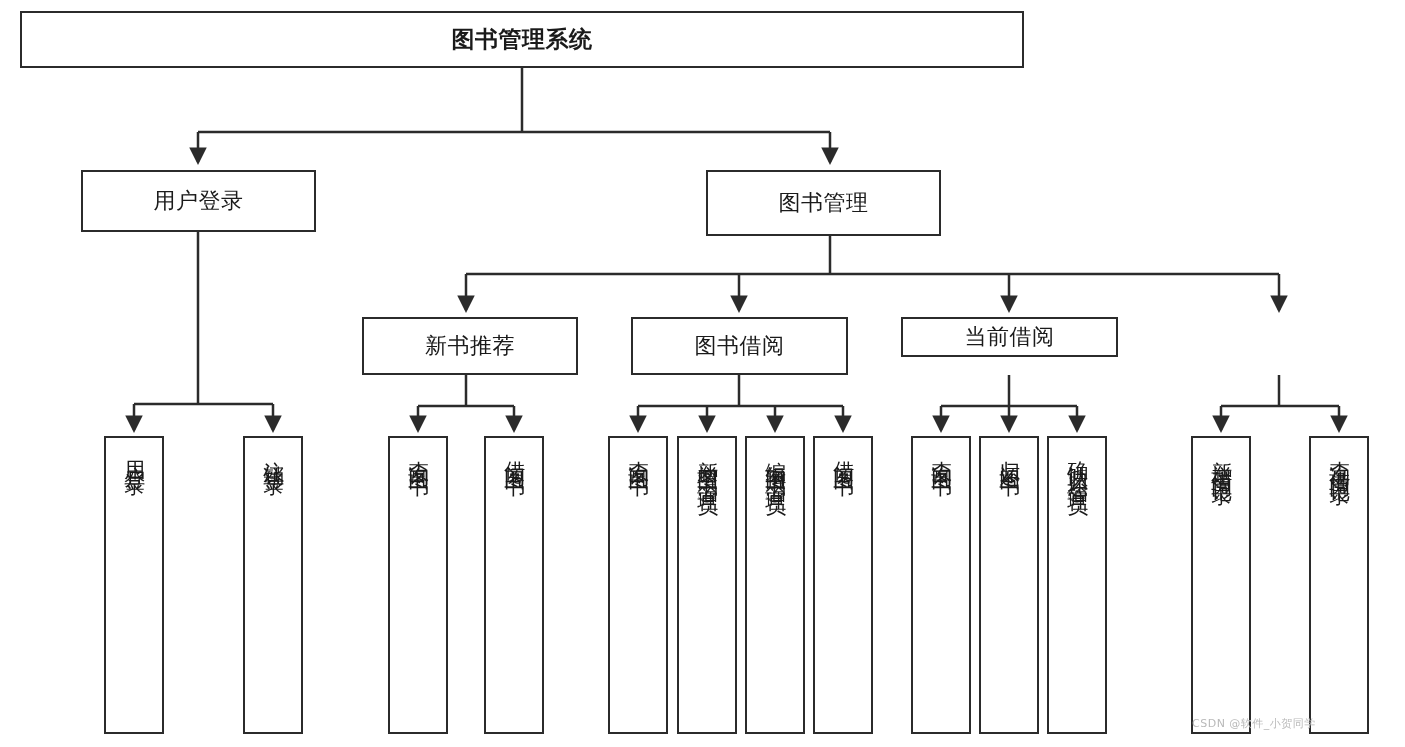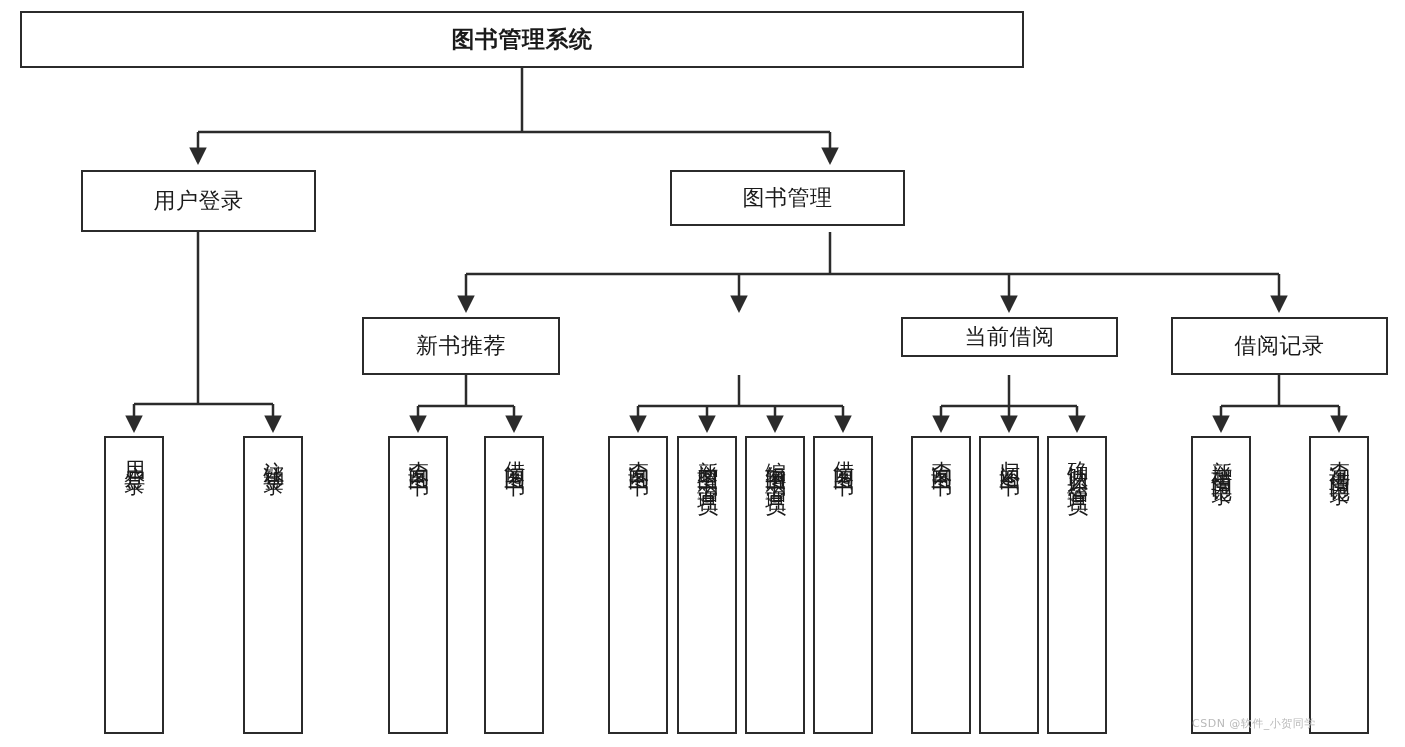--- a/index.html
+++ b/index.html
@@ -129,33 +129,33 @@
     </g>
   </svg>
 
   <div class="node horiz root" style="left:20px; top:11px; width:1004px; height:57px;font-weight:bold;">
     <span class="label">图书管理系统</span>
   </div>
 
   <div class="node horiz" style="left:81px; top:170px; width:235px; height:62px;">
     <span class="label">用户登录</span>
   </div>
-  <div class="node horiz" style="left:670px; top:170px; width:235px; height:56px;">
+  <div class="node horiz" style="left:706px; top:170px; width:235px; height:66px;">
     <span class="label">图书管理</span>
   </div>
 
-  <div class="node horiz" style="left:362px; top:317px; width:198px; height:58px;">
+  <div class="node horiz" style="left:362px; top:317px; width:216px; height:58px;">
     <span class="label">新书推荐</span>
+  </div>
+  <div class="node horiz" style="left:631px; top:317px; width:217px; height:58px;">
+    <span class="label">图书借阅</span>
   </div>
   <div class="node horiz" style="left:901px; top:317px; width:217px; height:40px;">
     <span class="label">当前借阅</span>
   </div>
-  <div class="node horiz" style="left:1171px; top:317px; width:217px; height:58px;">
-    <span class="label">借阅记录</span>
-  </div>
 
   <div class="node vert" style="left:104px; top:436px; width:60px; height:298px;">
     <span class="label">用户登录</span>
   </div>
   <div class="node vert" style="left:243px; top:436px; width:60px; height:298px;">
     <span class="label">注销登录</span>
   </div>
 
   <div class="node vert" style="left:388px; top:436px; width:60px; height:298px;">
     <span class="label">查询图书</span>

